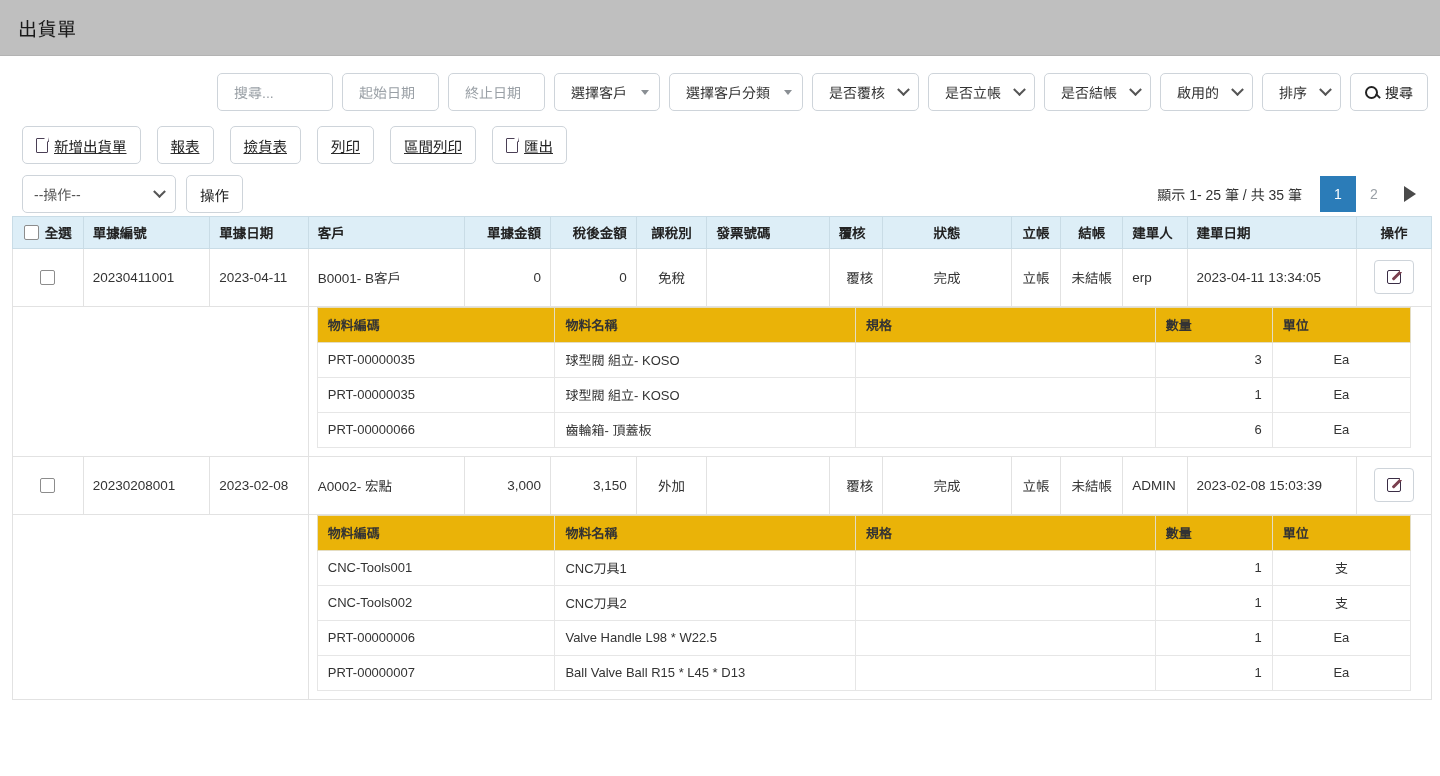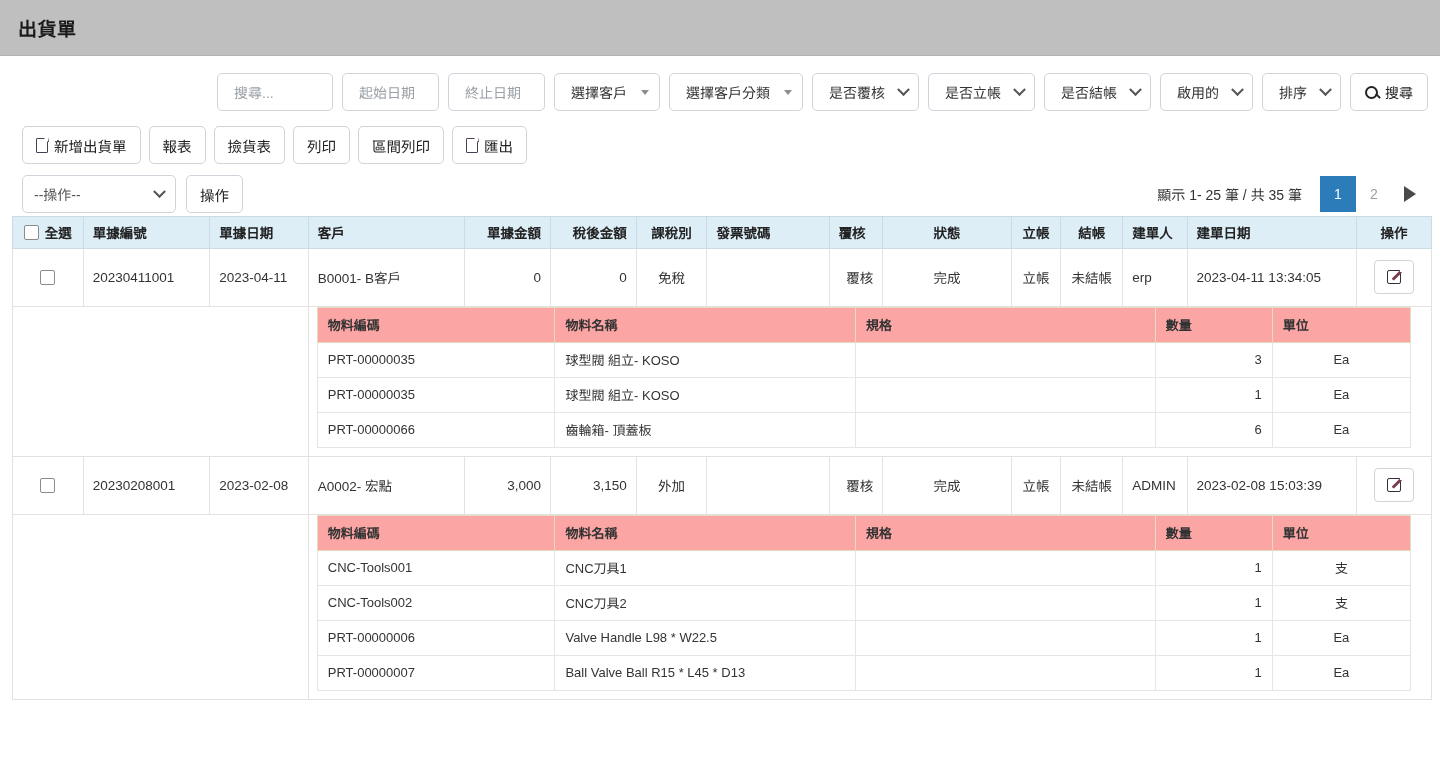--- a/index.html
+++ b/index.html
@@ -15,21 +15,21 @@
 
   
   .titlebar {
     height: 56px;
     background: #bfbfbf;
     display: flex; align-items: center;
     padding: 0 18px;
     border-bottom: 1px solid #b3b3b3;
   }
   .titlebar .title {
-    font-size: 19px; font-weight: bold; color: #1a1a1a;
+    font-size: 19px; font-weight: normal; color: #1a1a1a;
     letter-spacing: .5px;
   }
 
   
   .filterbar {
     display: flex; align-items: center; justify-content: flex-end;
     gap: 9px;
     padding: 14px 12px 4px 12px;
     height: 62px;
   }
@@ -68,23 +68,24 @@
   }
   .mag::after {
     content: ""; position: absolute;
     width: 6px; height: 2px; background: #222;
     right: -5px; bottom: 0px;
     transform: rotate(45deg);
   }
 
   
   .actionbar {
-    display: flex; align-items: center; gap: 8px;
+    display: flex; align-items: center; gap: 16px;
     padding: 4px 12px 0 22px;
     height: 50px;
+    text-decoration: underline;
   }
   .btn {
     height: 38px;
     border: 1px solid #ced4da;
     border-radius: 5px;
     background: #fff;
     display: flex; align-items: center; gap: 6px;
     padding: 0 13px;
     font-size: 14.5px; color: #222;
     white-space: nowrap;
@@ -235,21 +236,21 @@
     background: #fff;
     height: auto !important;
   }
   .detailbox { padding: 0 20px 8px 8px; }
   table.detail {
     width: 100%;
     border-collapse: collapse;
     font-size: 13px;
   }
   table.detail th {
-    background: #fca5a5;
+    background: #eab308;
     border: 1px solid #e4ddc2;
     height: 35px;
     font-weight: bold;
     color: #333;
     padding: 0 10px;
     text-align: left;
     white-space: nowrap;
   }
   table.detail td {
     border: 1px solid #e6e6e6;

